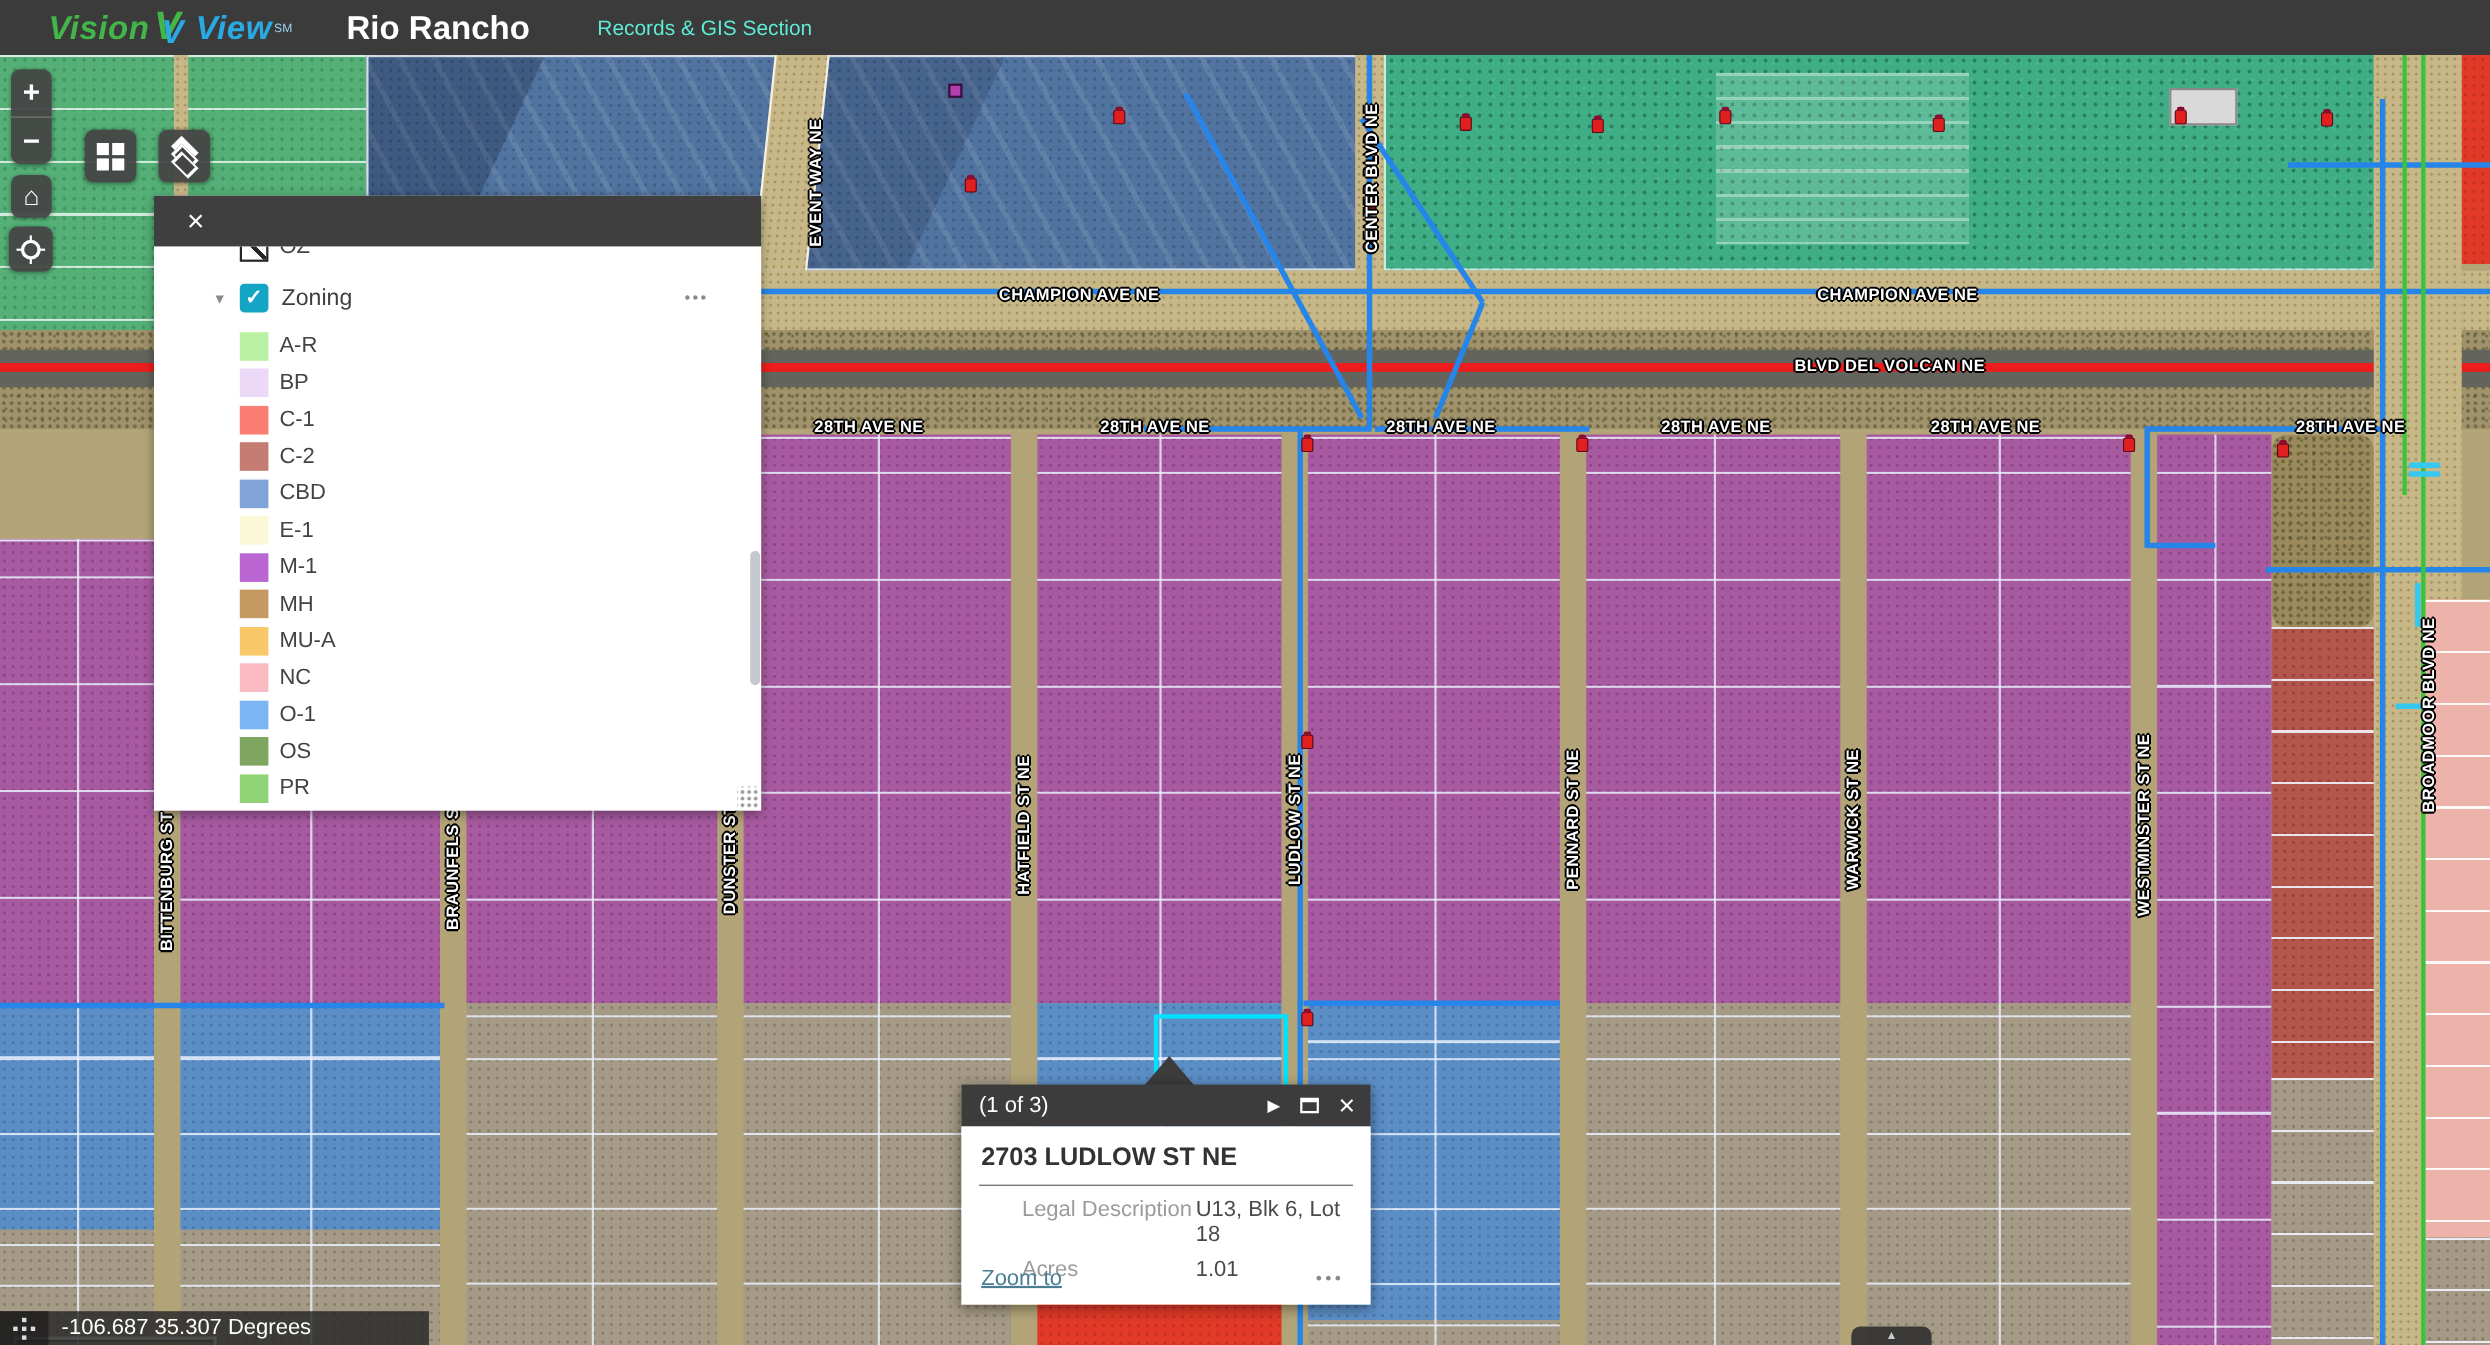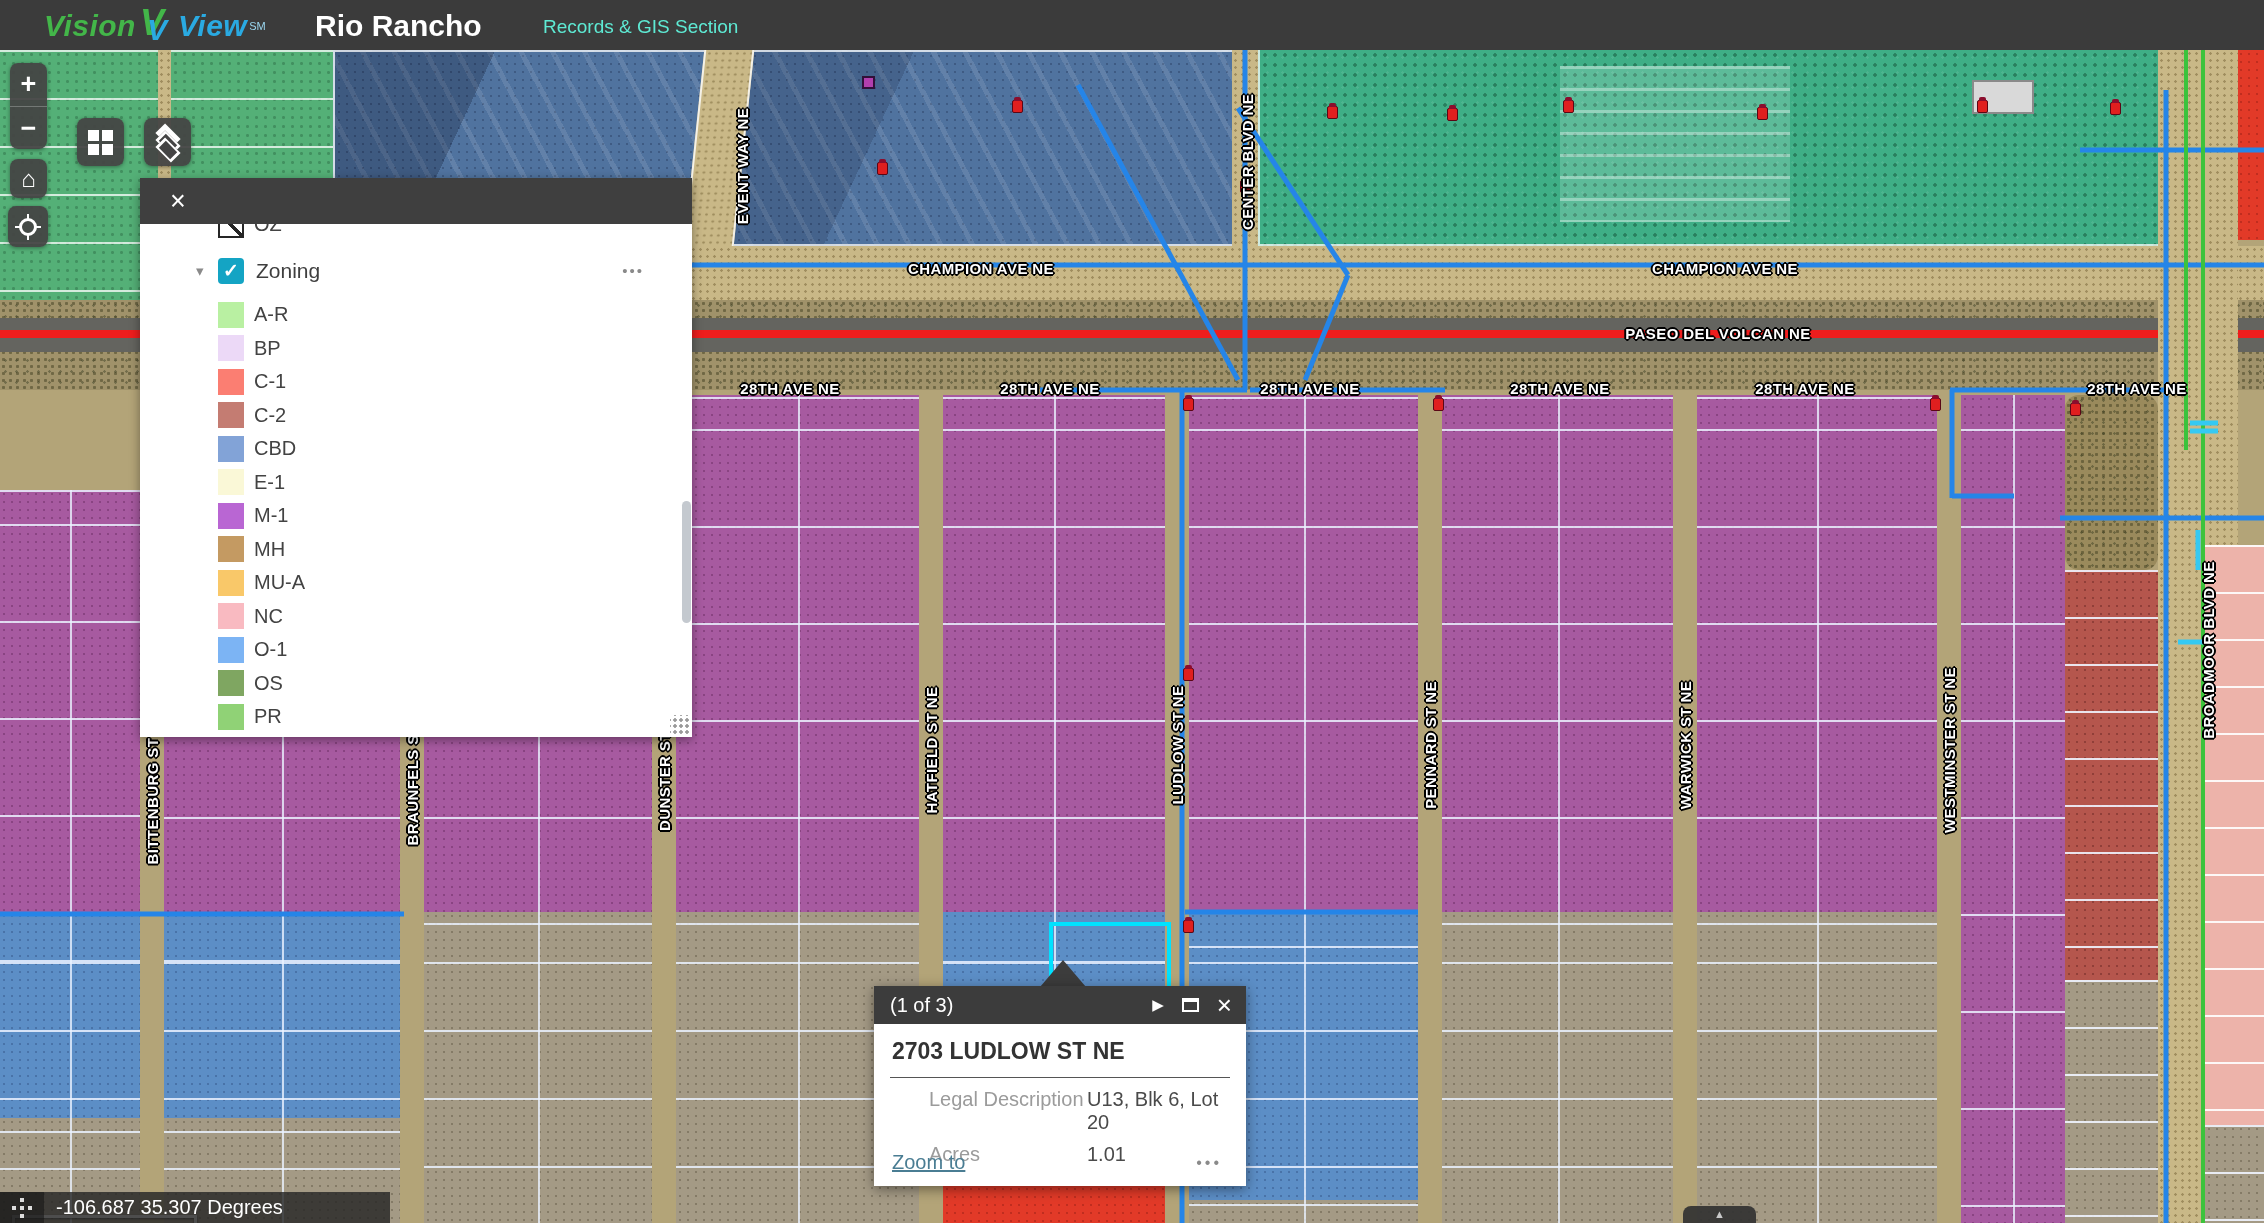--- a/index.html
+++ b/index.html
@@ -258,21 +258,21 @@
       </g>
     </svg>
 
     <div id="selected-parcel"></div>
 
     <div id="map-labels">
         <div class="street-label vert" style="left: 742px; top: 116px;">EVENT WAY NE</div>
         <div class="street-label vert" style="left: 1247px; top: 112px;">CENTER BLVD NE</div>
         <div class="street-label" style="left: 981px; top: 218px;">CHAMPION AVE NE</div>
         <div class="street-label" style="left: 1725px; top: 218px;">CHAMPION AVE NE</div>
-        <div class="street-label" style="left: 1718px; top: 283px;">PASEO DEL VOLCAN NE</div>
+        <div class="street-label" style="left: 1718px; top: 283px;">BLVD DEL VOLCAN NE</div>
         <div class="street-label" style="left: 790px; top: 338px;">28TH AVE NE</div>
         <div class="street-label" style="left: 1050px; top: 338px;">28TH AVE NE</div>
         <div class="street-label" style="left: 1310px; top: 338px;">28TH AVE NE</div>
         <div class="street-label" style="left: 1560px; top: 338px;">28TH AVE NE</div>
         <div class="street-label" style="left: 1805px; top: 338px;">28TH AVE NE</div>
         <div class="street-label" style="left: 2137px; top: 338px;">28TH AVE NE</div>
         <div class="street-label vert" style="left: 152px; top: 738px;">BITTENBURG ST NE</div>
         <div class="street-label vert" style="left: 412px; top: 722px;">BRAUNFELS ST NE</div>
         <div class="street-label vert" style="left: 664px; top: 718px;">DUNSTER ST NE</div>
         <div class="street-label vert" style="left: 931px; top: 700px;">HATFIELD ST NE</div>
@@ -430,21 +430,21 @@
       <span class="popup-hbtn">
           <span class="maxicon"></span>
         </span>
       <span id="popup-close" class="popup-hbtn">×</span>
     </div>
     <div id="popup-body">
       <div id="popup-title">2703 LUDLOW ST NE</div>
       <hr id="popup-hr">
       <div class="field-row">
         <span class="field-label">Legal Description</span>
-        <span class="field-value">U13, Blk 6, Lot 20</span>
+        <span class="field-value">U13, Blk 6, Lot 18</span>
       </div>
       <div class="field-row">
         <span class="field-label">Acres</span>
         <span class="field-value">1.01</span>
       </div>
       <div id="popup-footer">
         <span id="zoom-to-link">Zoom to</span>
         <span id="popup-menu">•••</span>
       </div>
     </div>

